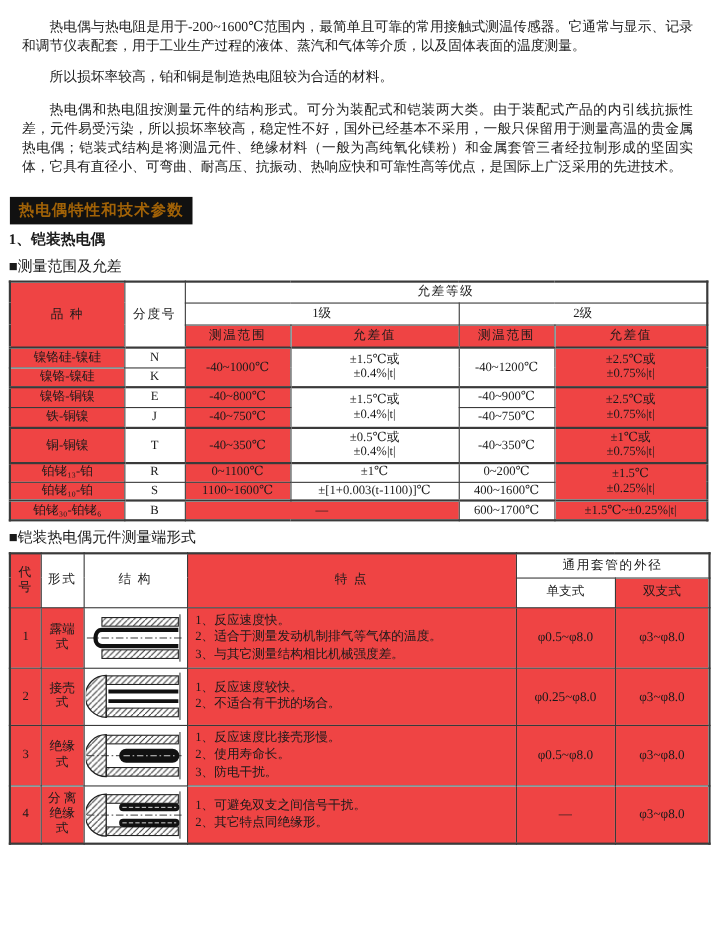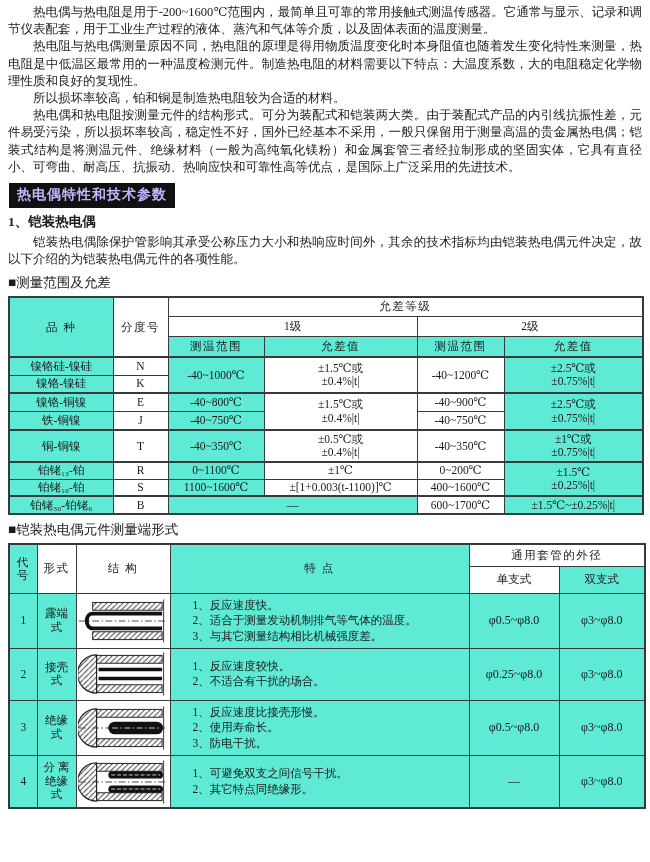--- a/index.html
+++ b/index.html
@@ -2,67 +2,65 @@
 <html><head>
 <meta charset="utf-8">
 <style>
   html,body{margin:0;padding:0;}
   body{
     width:650px;height:862px;background:#ffffff;
     font-family:"Liberation Serif","DejaVu Serif",serif;
     color:#1a1a1a; overflow:hidden;
   }
   .page{padding:4px 8px 0 8px;width:634px;}
-  p.body{margin:0;font-size:12.5px;line-height:17.2px;text-align:justify;text-indent:2em;}
+  p.body{margin:12px;font-size:12.5px;line-height:17.2px;text-align:justify;text-indent:2em;}
   .badge{
-    display:inline-block;background:#111;color:#c4b5fd;
+    display:inline-block;background:#111;color:#a16207;
     font-family:"Liberation Sans","DejaVu Sans",sans-serif;
     font-weight:bold;font-size:14px;padding:3px 8px 4px 8px;
     margin:7px 0 4px 1px;letter-spacing:1px;
   }
   .sub-title{
     font-family:Liberation Serif, serif;
     font-weight:bold;font-size:13.5px;margin:1px 0 3px 0;
   }
   .tbl-title{
     font-family:"Liberation Sans","DejaVu Sans",sans-serif;
     font-weight:normal;font-size:13.5px;margin:6px 0 4px 0;
   }
   table{border-collapse:collapse;table-layout:fixed;border:2px solid #3a3a3a;}
   td{
     border:1px solid #3a3a3a;text-align:center;vertical-align:middle;
     font-size:11.5px;padding:1px 2px;line-height:13.5px;overflow:hidden;
   }
-  .g{background:#5eead4;}
+  .g{background:#ef4444;}
   #t1{width:634px;}
   #t2{width:636px;}
   #t1 .hd{letter-spacing:1.5px;font-family:Liberation Serif, serif;}
   #t2 .hd{letter-spacing:1.5px;}
   tr.gt td{border-top-width:2px;}
   td .ln{display:block;}
-  td.feat{text-align:left;padding-left:22px;}
+  td.feat{text-align:left;padding-left:7px;}
   td.feat .ln{line-height:15.5px;}
   td.phi{font-size:12px;margin-top:32px;}
   td.diagram-cell{background:#ffffff;padding:0;}
   svg{display:block;margin:0 auto;}
 </style>
 </head>
 <body>
 
 <div class="page">
 
   <p class="body">热电偶与热电阻是用于-200~1600℃范围内，最简单且可靠的常用接触式测温传感器。它通常与显示、记录和调节仪表配套，用于工业生产过程的液体、蒸汽和气体等介质，以及固体表面的温度测量。</p>
-  <p class="body">热电阻与热电偶测量原因不同，热电阻的原理是得用物质温度变化时本身阻值也随着发生变化特性来测量，热电阻是中低温区最常用的一种温度检测元件。制造热电阻的材料需要以下特点：大温度系数，大的电阻稳定化学物理性质和良好的复现性。</p>
   <p class="body">所以损坏率较高，铂和铜是制造热电阻较为合适的材料。</p>
   <p class="body">热电偶和热电阻按测量元件的结构形式。可分为装配式和铠装两大类。由于装配式产品的内引线抗振性差，元件易受污染，所以损坏率较高，稳定性不好，国外已经基本不采用，一般只保留用于测量高温的贵金属热电偶；铠装式结构是将测温元件、绝缘材料（一般为高纯氧化镁粉）和金属套管三者经拉制形成的坚固实体，它具有直径小、可弯曲、耐高压、抗振动、热响应快和可靠性高等优点，是国际上广泛采用的先进技术。</p>
 
   <div class="badge">热电偶特性和技术参数</div>
 
   <div class="sub-title">1、铠装热电偶</div>
-  <p class="body">铠装热电偶除保护管影响其承受公称压力大小和热响应时间外，其余的技术指标均由铠装热电偶元件决定，故以下介绍的为铠装热电偶元件的各项性能。</p>
 
   <div class="tbl-title">■测量范围及允差</div>
 
   <table id="t1">
     <colgroup>
       <col style="width:104px">
         <col style="width:55px">
         <col style="width:96px">
       <col style="width:153px">
         <col style="width:87px">

